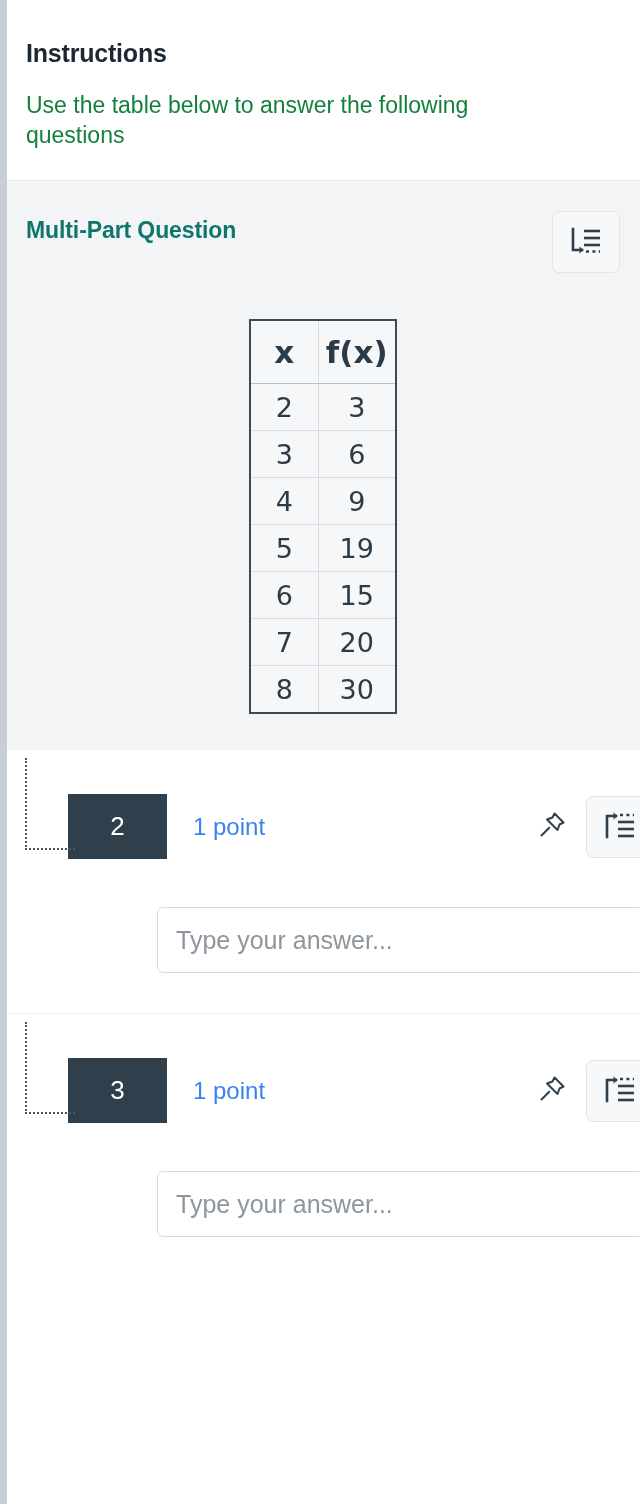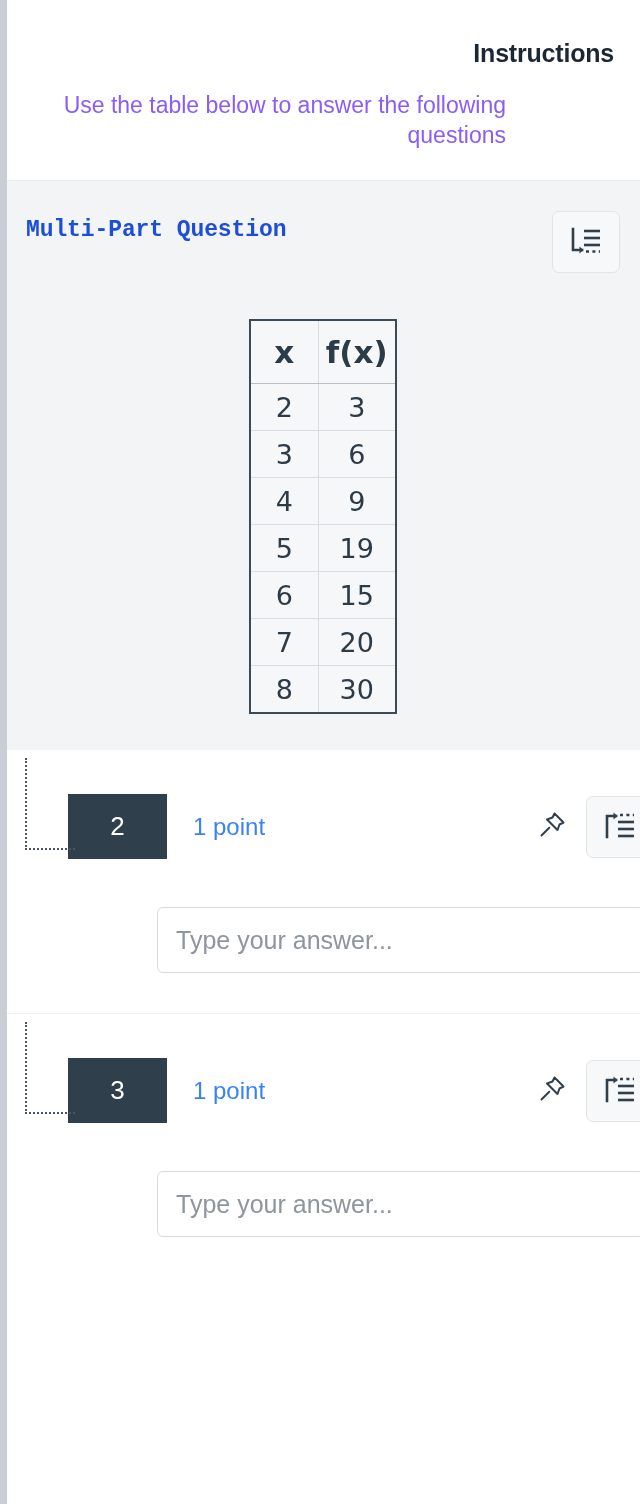--- a/index.html
+++ b/index.html
@@ -31,55 +31,53 @@
     width: 633px;
     height: 1504px;
     background: #ffffff;
   }
 
   
   .instructions {
     padding: 40px 26px 30px 19px;
     background: #ffffff;
     border-bottom: 1px solid #e9eaec;
-    text-align: right;
   }
   .instructions-title {
     font-size: 25px;
     font-weight: bold;
     letter-spacing: -0.2px;
     color: #1b2733;
     margin: 0 0 22px 0;
     line-height: 1.1;
   }
   .instructions-body {
     font-size: 23px;
     line-height: 1.32;
-    color: #8b5cf6;
+    color: #15803d;
     max-width: 480px;
   }
 
   
   .multipart {
     background: #f3f4f5;
     padding: 30px 20px 36px 19px;
     position: relative;
   }
   .multipart-head {
     display: flex;
     align-items: flex-start;
     justify-content: space-between;
   }
   .multipart-title {
     font-size: 23px;
     font-weight: bold;
-    color: #1d4ed8;
+    color: #0f766e;
     letter-spacing: -0.1px;
     margin-top: 6px;
-    font-family: Liberation Mono, monospace;
   }
   .icon-btn {
     width: 68px;
     height: 62px;
     border: 1px solid #e2e4e6;
     border-radius: 7px;
     background: #f7f8f9;
     display: flex;
     align-items: center;
     justify-content: center;

